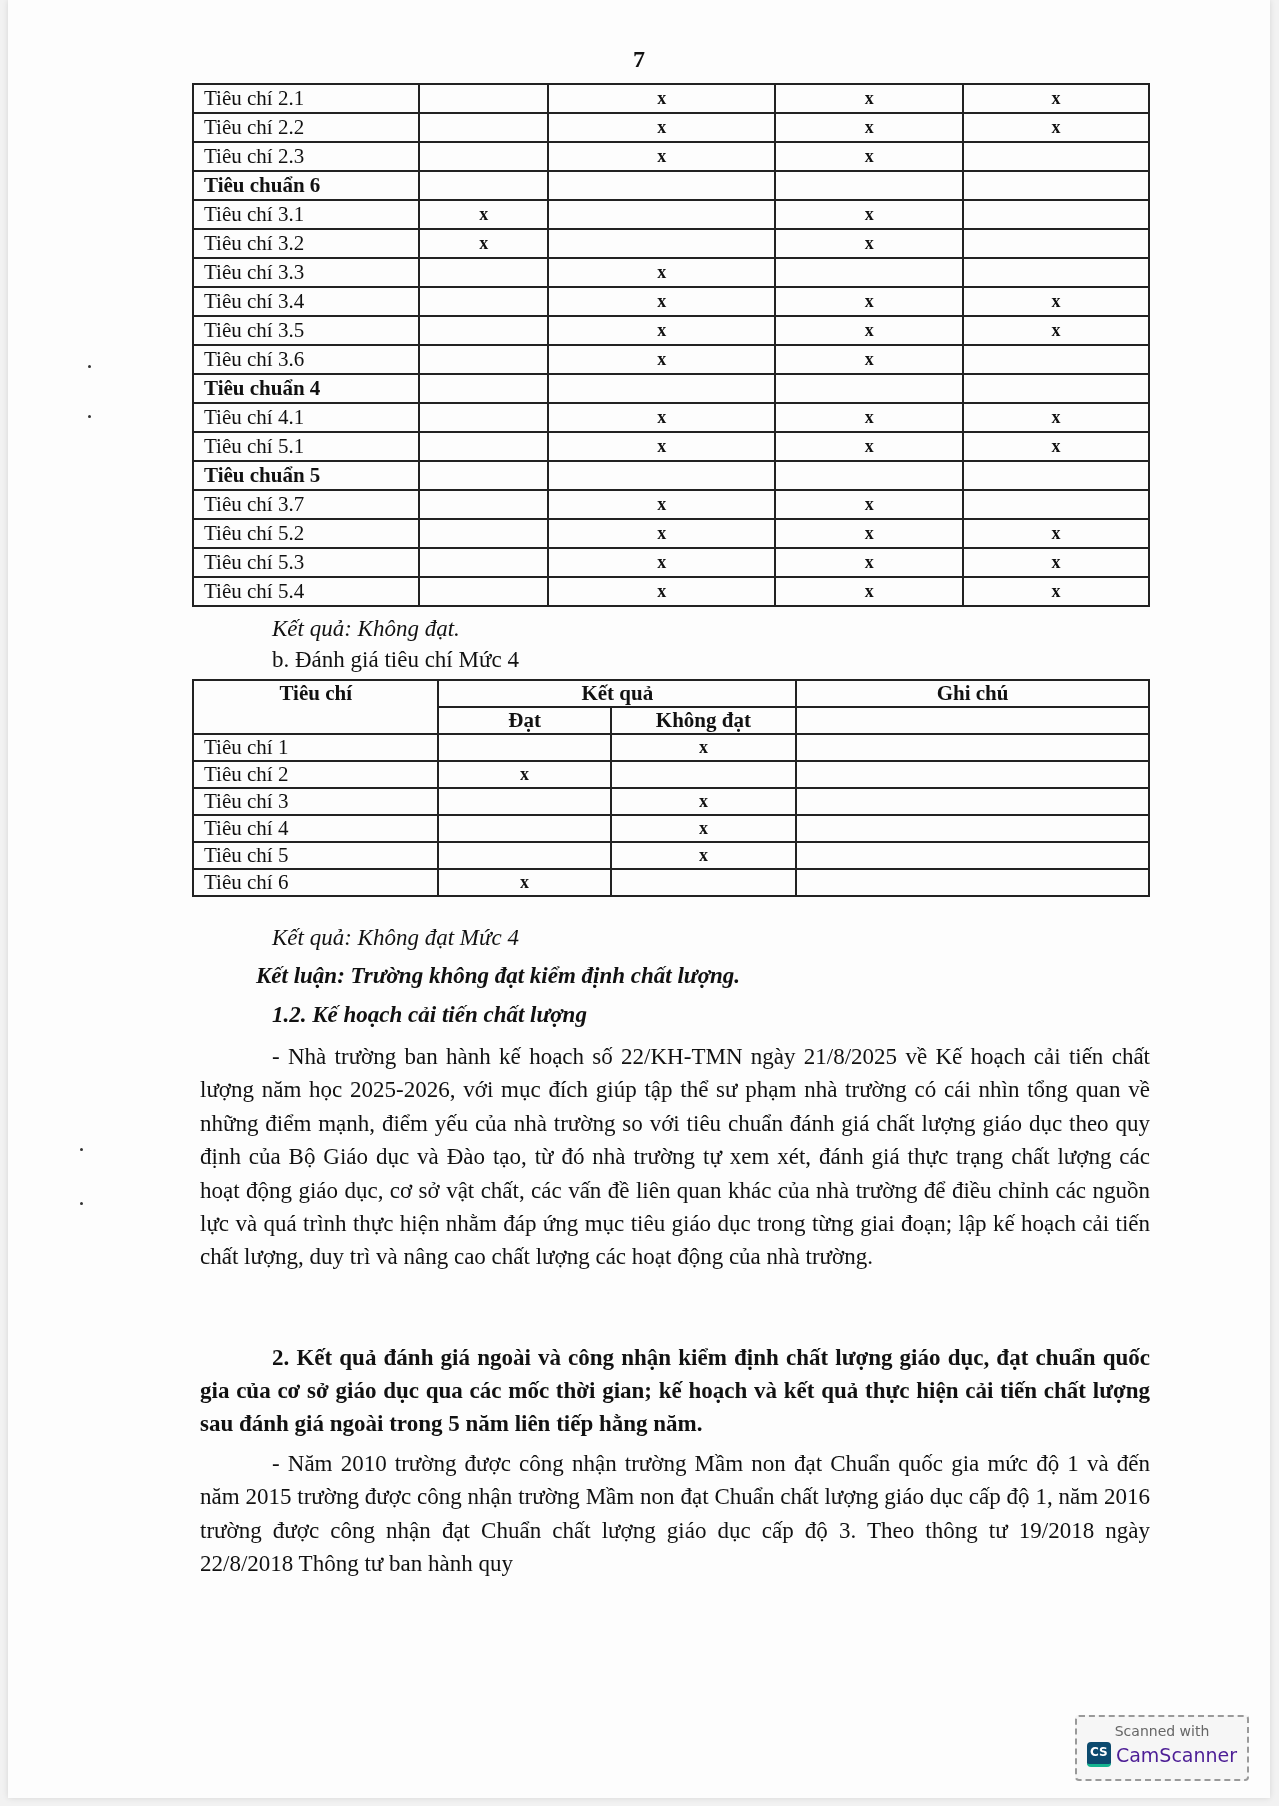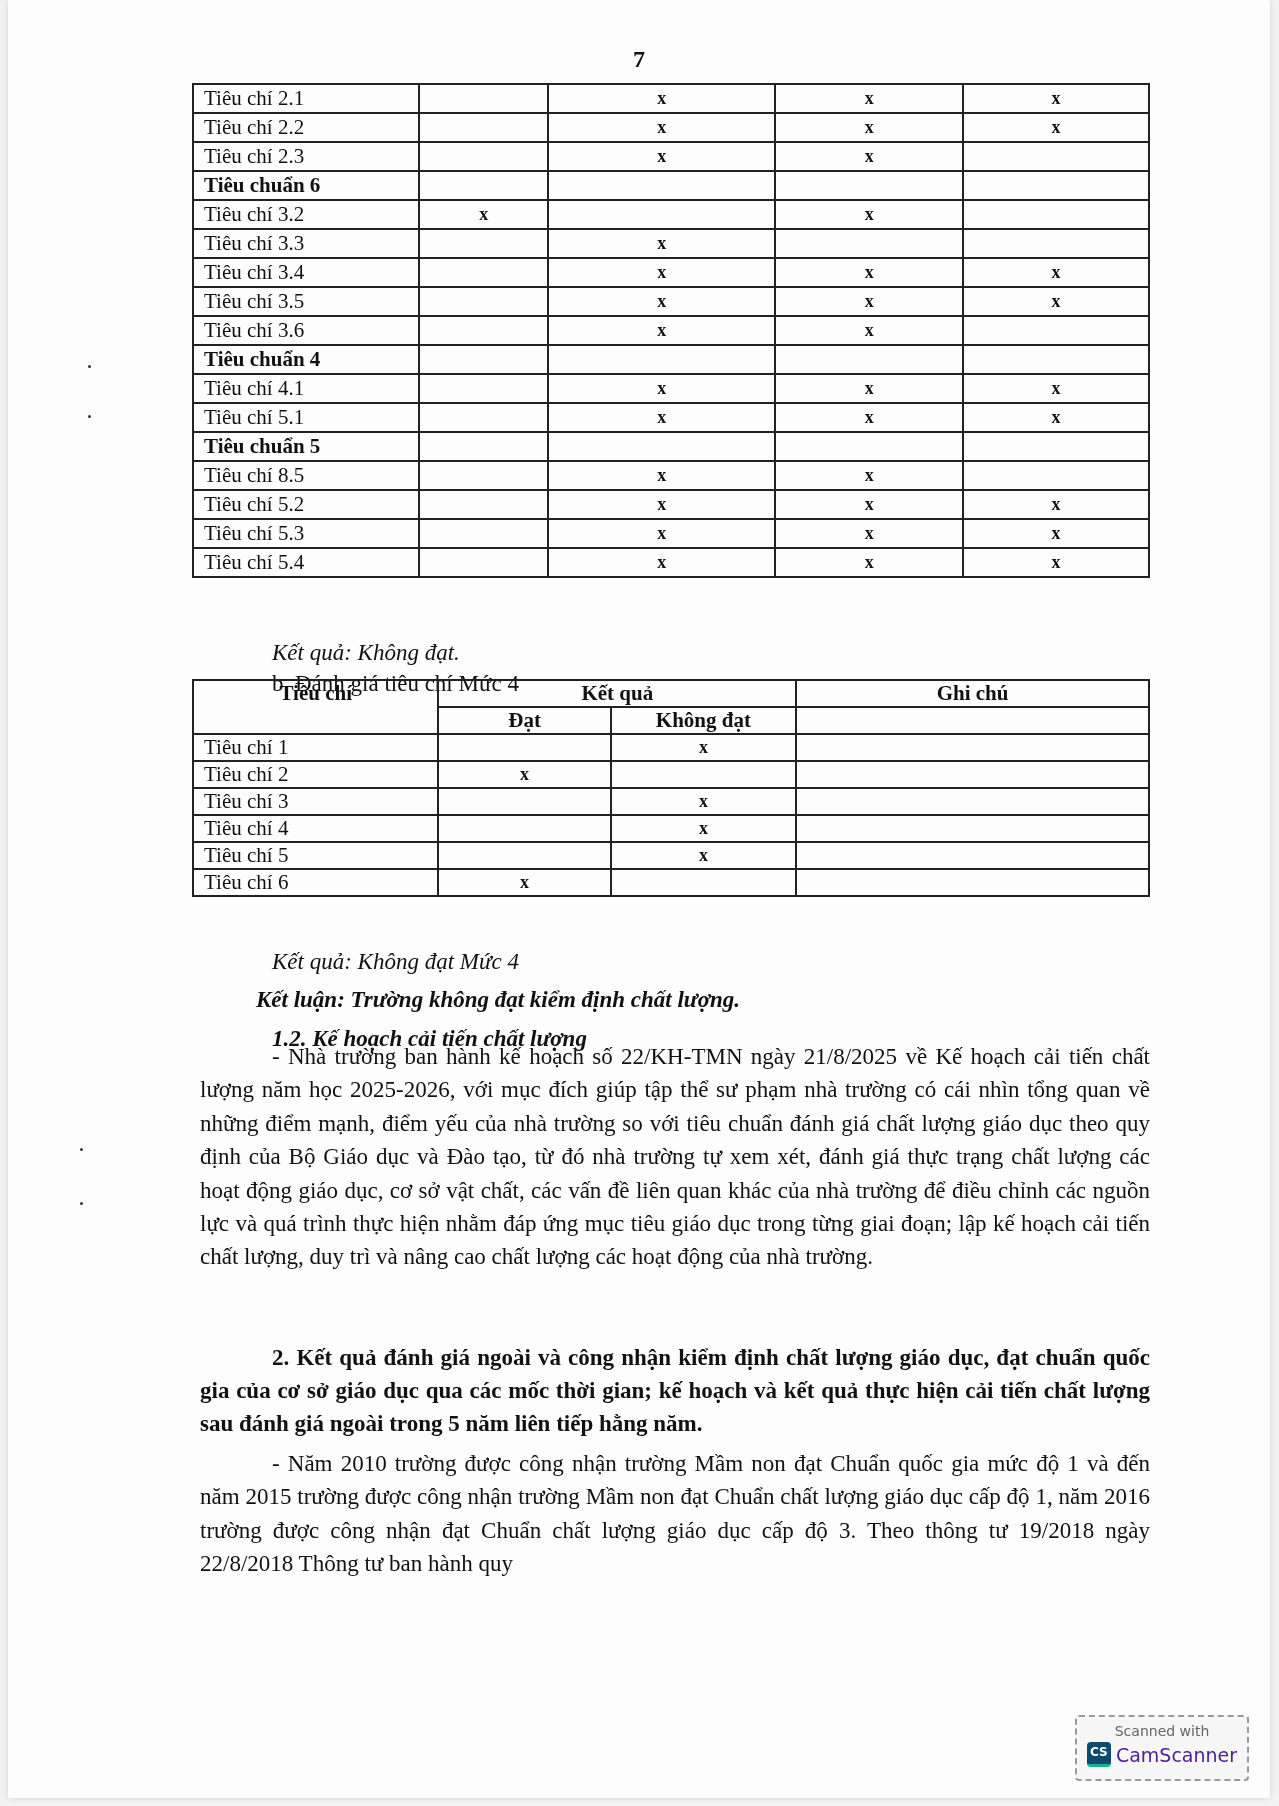--- a/index.html
+++ b/index.html
@@ -22,21 +22,21 @@
   .t1 td { height: 27px; line-height: 27px; }
   .t1 td.name { text-align: left; padding-left: 10px; width: 218px; }
   .t1 td.c1 { width: 130px; } .t1 td.c2 { width: 230px; }
   .t1 td.c3 { width: 190px; } .t1 td.c4 { width: 188px; }
   .t1 td.mark, .t2 td.mark { text-align: center; font-weight: bold; font-size: 18px; }
   .t1 tr.std td.name { font-weight: bold; }
   .t2 { left: 184px; top: 679px; width: 958px; }
   .t2 th { font-weight: bold; text-align: center; }
   .t2 td.name { text-align: left; padding-left: 10px; width: 236px; font-family: Liberation Serif, serif; }
   .t2 td.c1 { width: 172px; } .t2 td.c2 { width: 185px; } .t2 td.c3 { width: 355px; }
-  .line { position: absolute; font-size: 23px; white-space: nowrap; margin-top: 24px; }
+  .line { position: absolute; font-size: 23px; white-space: nowrap; }
   .italic { font-style: italic; }
   .bolditalic { font-style: italic; font-weight: bold; }
   .para {
     position: absolute; left: 192px; width: 950px; font-size: 23px;
     line-height: 33.4px; text-align: justify; text-align-last: left;
   }
   .para .indent { display: inline-block; width: 72px; }
   .para.bold { font-weight: bold; line-height: 33px; }
   .badge {
     position: absolute; left: 1075px; top: 1715px; width: 170px; height: 62px;
@@ -83,20 +83,27 @@
           <td class="mark c4"></td>
         </tr>
         <tr class="std">
           <td class="name">Tiêu chuẩn 6</td>
           <td class="mark c1"></td>
           <td class="mark c2"></td>
           <td class="mark c3"></td>
           <td class="mark c4"></td>
         </tr>
         <tr class="crit">
+          <td class="name">Tiêu chí 3.1</td>
+          <td class="mark c1">x</td>
+          <td class="mark c2"></td>
+          <td class="mark c3">x</td>
+          <td class="mark c4"></td>
+        </tr>
+        <tr class="crit">
           <td class="name">Tiêu chí 3.2</td>
           <td class="mark c1">x</td>
           <td class="mark c2"></td>
           <td class="mark c3">x</td>
           <td class="mark c4"></td>
         </tr>
         <tr class="crit">
           <td class="name">Tiêu chí 3.3</td>
           <td class="mark c1"></td>
           <td class="mark c2">x</td>
@@ -146,21 +153,21 @@
           <td class="mark c4">x</td>
         </tr>
         <tr class="std">
           <td class="name">Tiêu chuẩn 5</td>
           <td class="mark c1"></td>
           <td class="mark c2"></td>
           <td class="mark c3"></td>
           <td class="mark c4"></td>
         </tr>
         <tr class="crit">
-          <td class="name">Tiêu chí 8.5</td>
+          <td class="name">Tiêu chí 3.7</td>
           <td class="mark c1"></td>
           <td class="mark c2">x</td>
           <td class="mark c3">x</td>
           <td class="mark c4"></td>
         </tr>
         <tr class="crit">
           <td class="name">Tiêu chí 5.2</td>
           <td class="mark c1"></td>
           <td class="mark c2">x</td>
           <td class="mark c3">x</td>

